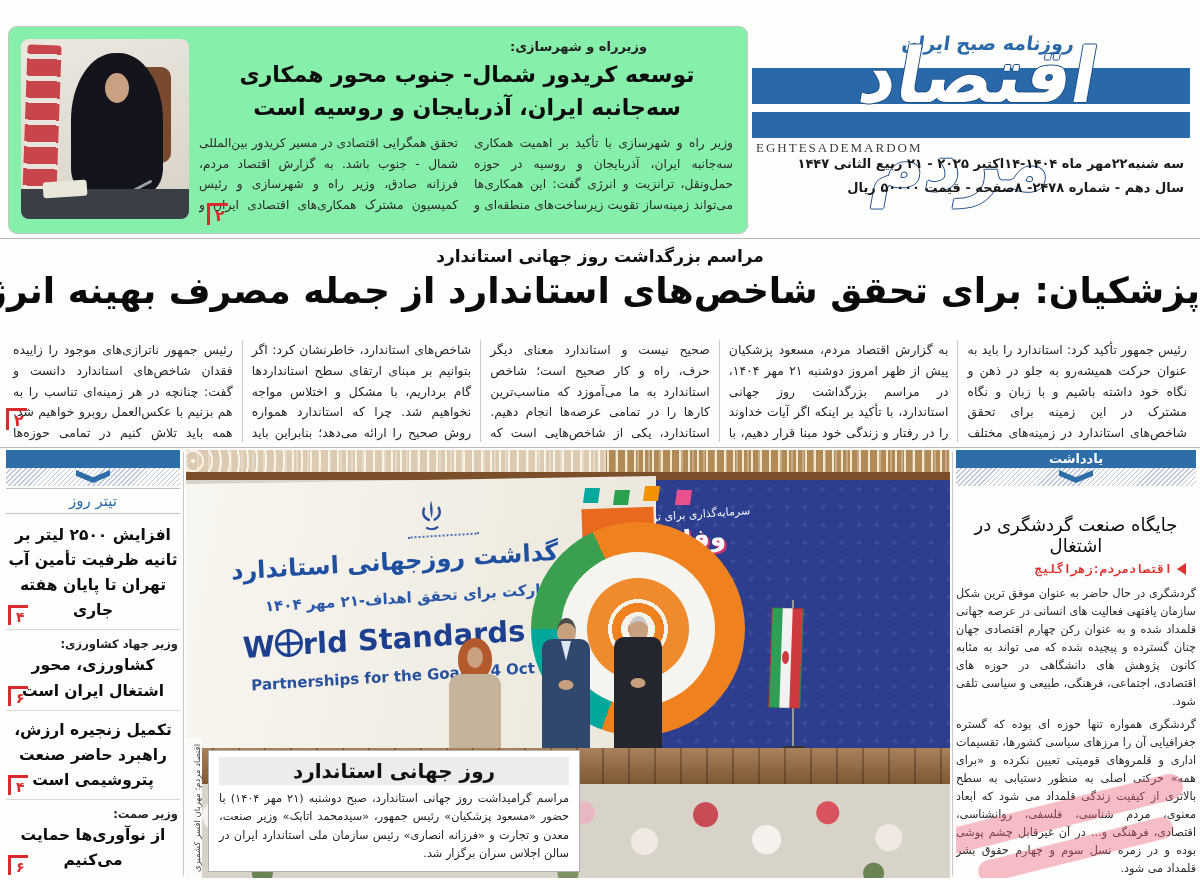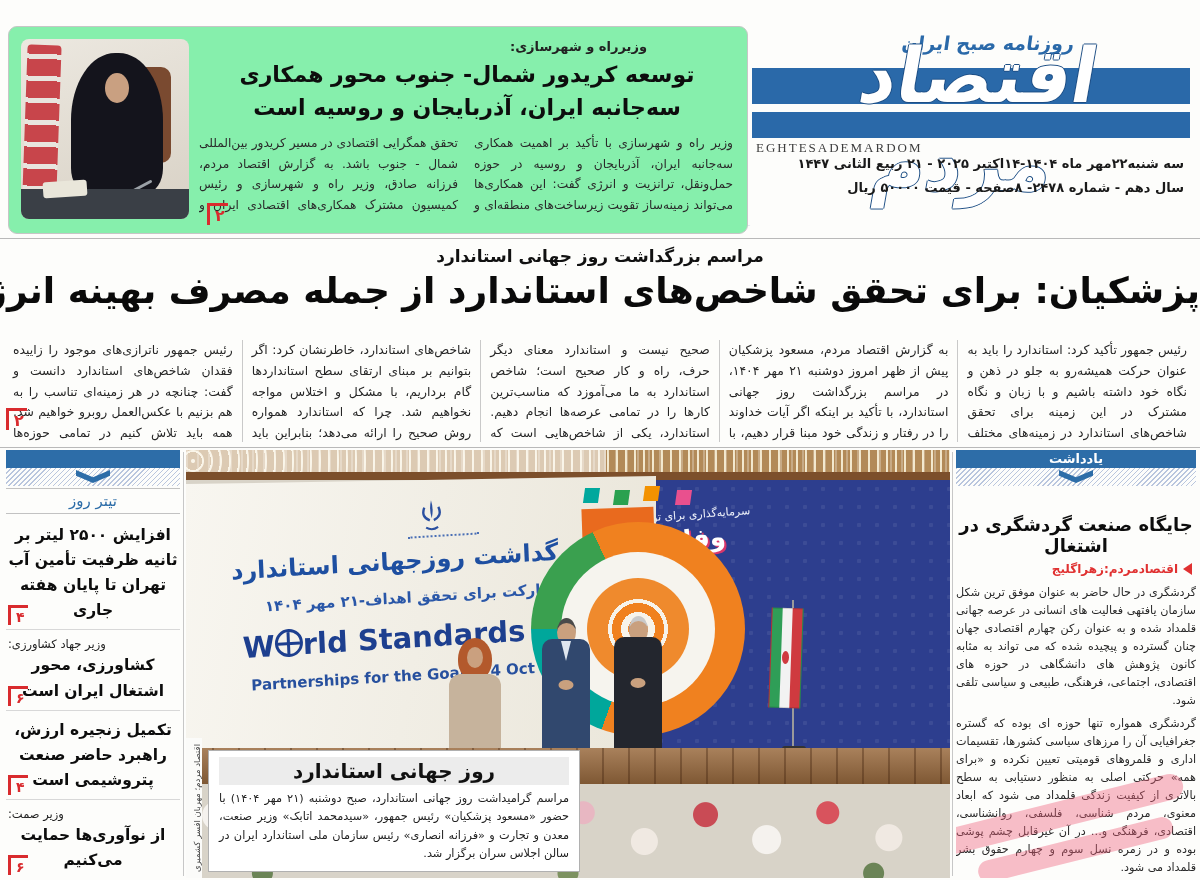--- a/index.html
+++ b/index.html
@@ -67,21 +67,21 @@
   .sec-bar{height:18px;background:#2d6da8;color:#fff;font-size:13px;font-weight:bold;text-align:center;line-height:18px;}
   .hatch{position:relative;height:18px;background:repeating-linear-gradient(135deg,#b9c6de 0 1px,transparent 1px 3.5px);}
   .chev{position:absolute;left:50%;top:2px;transform:translateX(-50%);width:34px;height:13px;background:#2d6da8;
         clip-path:polygon(0 0,50% 55%,100% 0,100% 45%,50% 100%,0 45%);}
 
   
   .titr{position:absolute;top:450px;left:6px;width:174px;height:426px;overflow:hidden;}
   .titr-title{margin:2px 0;padding:3px 0;text-align:center;color:#2d6da8;font-size:15px;font-weight:normal;
               letter-spacing:1px;border-top:1px solid #c2c2c2;border-bottom:1px solid #c2c2c2;}
   .titr-item{position:relative;padding:7px 2px 6px;border-bottom:1px solid #d8d8d8;}
-  .titr-kicker{text-align:left;font-size:11.5px;font-weight:normal;color:#222;margin-bottom:2px;}
+  .titr-kicker{text-align:right;font-size:11.5px;font-weight:bold;color:#222;margin-bottom:2px;}
   .titr-head{text-align:center;font-size:15.5px;font-weight:bold;line-height:1.62;color:#0d0d0d;}
   .titr-item .pgref{position:absolute;left:2px;bottom:4px;font-size:14px;}
 
   
   .photo{position:absolute;margin:0;top:450px;left:186px;width:764px;height:428px;overflow:hidden;background:#d8d3c8;}
   .frieze{position:absolute;top:0;left:0;right:0;height:22px;background:#b28a58;
           background-image:repeating-radial-gradient(circle at 7px 11px,#f3e9cf 0 1.5px,transparent 2.5px 9px),
           repeating-linear-gradient(90deg,rgba(255,255,255,.28) 0 2px,transparent 2px 11px);}
   .frieze-light{position:absolute;top:0;left:0;width:55%;height:22px;background:rgba(255,255,255,.55);}
   .wood{position:absolute;top:22px;left:0;right:0;height:8px;background:#7c4f2b;}
@@ -159,22 +159,22 @@
   .caption{position:absolute;left:22px;top:300px;width:372px;background:#fff;border:1px solid #b0b0b0;
            padding:6px 10px 8px;box-sizing:border-box;}
   .cap-title{background:#ececec;text-align:center;font-size:20px;font-weight:bold;color:#111;padding:2px 0;}
   .cap-text{font-size:11.3px;line-height:1.62;text-align:justify;color:#222;margin-top:5px;}
   .credit{position:absolute;left:0;top:288px;width:16px;height:140px;background:#fbfbf9;}
   .credit span{display:block;writing-mode:vertical-rl;transform:rotate(180deg);font-size:8.5px;color:#444;
                height:140px;text-align:center;}
 
   
   .note{position:absolute;top:450px;left:956px;width:240px;height:428px;overflow:hidden;}
-  .note-title{margin:28px 2px 6px;text-align:center;font-size:18px;font-weight:bold;color:#0d0d0d;}
-  .byline{position:relative;color:#e03131;font-size:12px;font-weight:bold;margin:0 4px 8px;}
+  .note-title{margin:28px 2px 6px;text-align:center;font-size:18px;font-weight:normal;color:#0d0d0d;}
+  .byline{position:relative;color:#e03131;font-size:12px;font-weight:bold;margin:0 10px 8px;font-family:Liberation Mono, monospace;}
   .byline-mark{display:inline-block;width:0;height:0;border-top:6px solid transparent;border-bottom:6px solid transparent;
                border-right:9px solid #e03131;vertical-align:-2px;margin-left:5px;}
   .note p{margin:0 0 6px;font-size:11.2px;line-height:1.6;text-align:justify;color:#2a2a2a;}
   .stamp{position:absolute;right:-15px;bottom:-8px;width:270px;height:110px;transform:rotate(-14deg);opacity:.4;pointer-events:none;}
   .stamp .s1{position:absolute;left:0;top:22px;width:250px;height:26px;border-radius:14px;background:#ef5f7a;}
   .stamp .s2{position:absolute;left:30px;top:62px;width:200px;height:22px;border-radius:12px;background:#ef5f7a;}
 </style>
 </head>
 <body>
 

